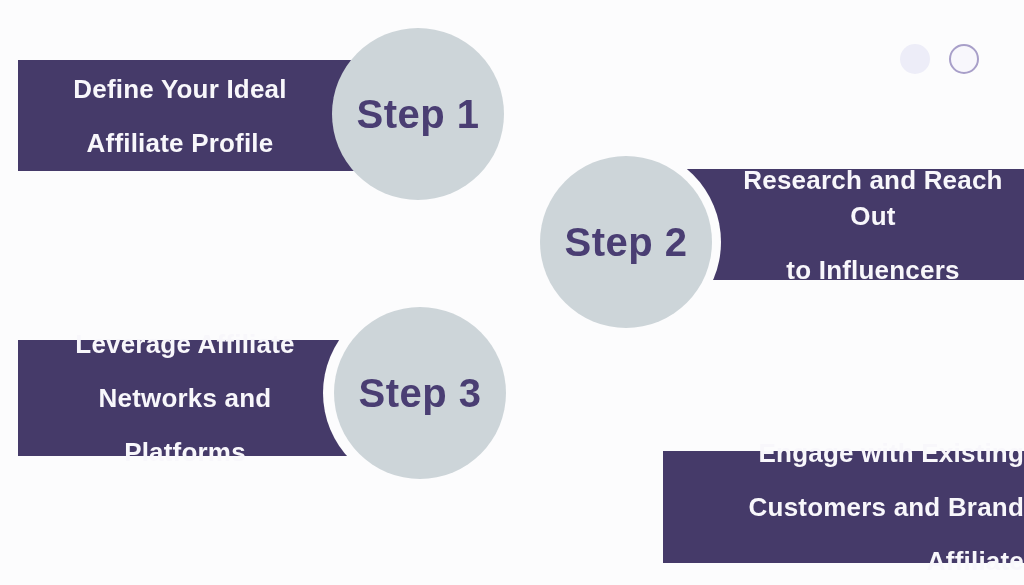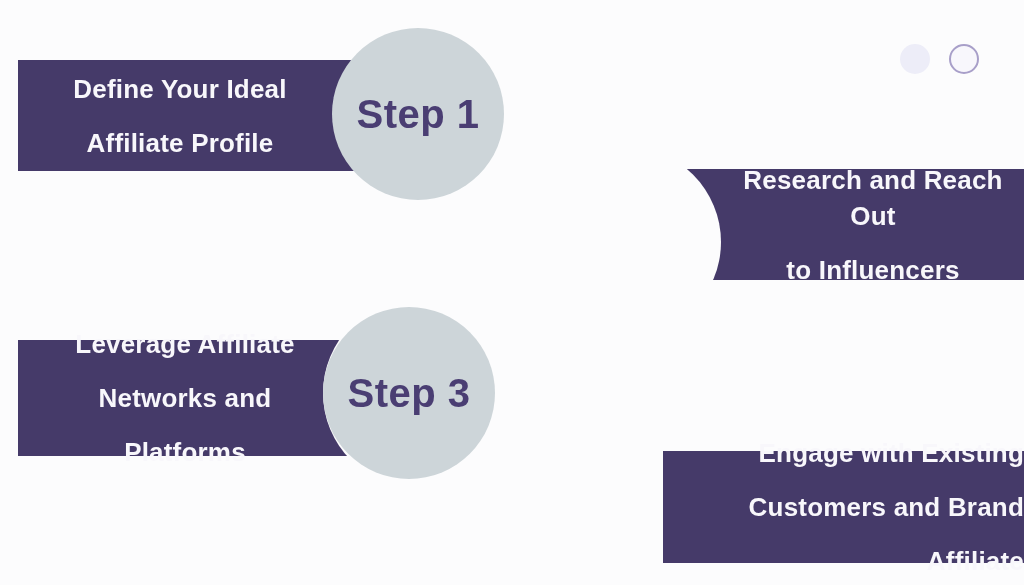--- a/index.html
+++ b/index.html
@@ -67,21 +67,21 @@
   .banner-1 { left: 0; top: 42px; width: 430px; height: 111px; padding-right: 115px; }
   .halo-1 { left: 320px; top: 1px; }
   .circle-1 { left: 314px; top: 10px; }
   
   .banner-2 { left: 560px; top: 151px; width: 464px; height: 111px; padding-left: 135px; }
   .halo-2 { left: 513px; top: 129px; }
   .circle-2 { left: 522px; top: 138px; }
   
   .banner-3 { left: 0; top: 322px; width: 430px; height: 116px; padding-right: 105px; }
   .halo-3 { left: 305px; top: 280px; }
-  .circle-3 { left: 305px; top: 289px; }
+  .circle-3 { left: 316px; top: 289px; }
   
   .banner-4 { left: 645px; top: 433px; width: 379px; height: 112px; padding-left: 50px; align-items: flex-end; }
   .circle-4 { left: 529px; top: 400px; }
   
   .dot-filled {
     position: absolute;
     left: 882px; top: 26px;
     width: 30px; height: 30px;
     border-radius: 50%;
     background: var(--dot_fill);
@@ -109,20 +109,23 @@
   <div class="halo halo-1"></div>
   <div class="step-circle circle-1">
     <span>Step 1</span>
   </div>
 
   <div class="banner banner-2">
     <span>Research and Reach Out</span>
     <span>to Influencers</span>
   </div>
   <div class="halo halo-2"></div>
+  <div class="step-circle circle-2">
+    <span>Step 2</span>
+  </div>
 
   <div class="banner banner-3">
     <span>Leverage Affiliate</span>
     <span>Networks and</span>
     <span>Platforms</span>
   </div>
   <div class="halo halo-3"></div>
   <div class="step-circle circle-3">
     <span>Step 3</span>
   </div>

